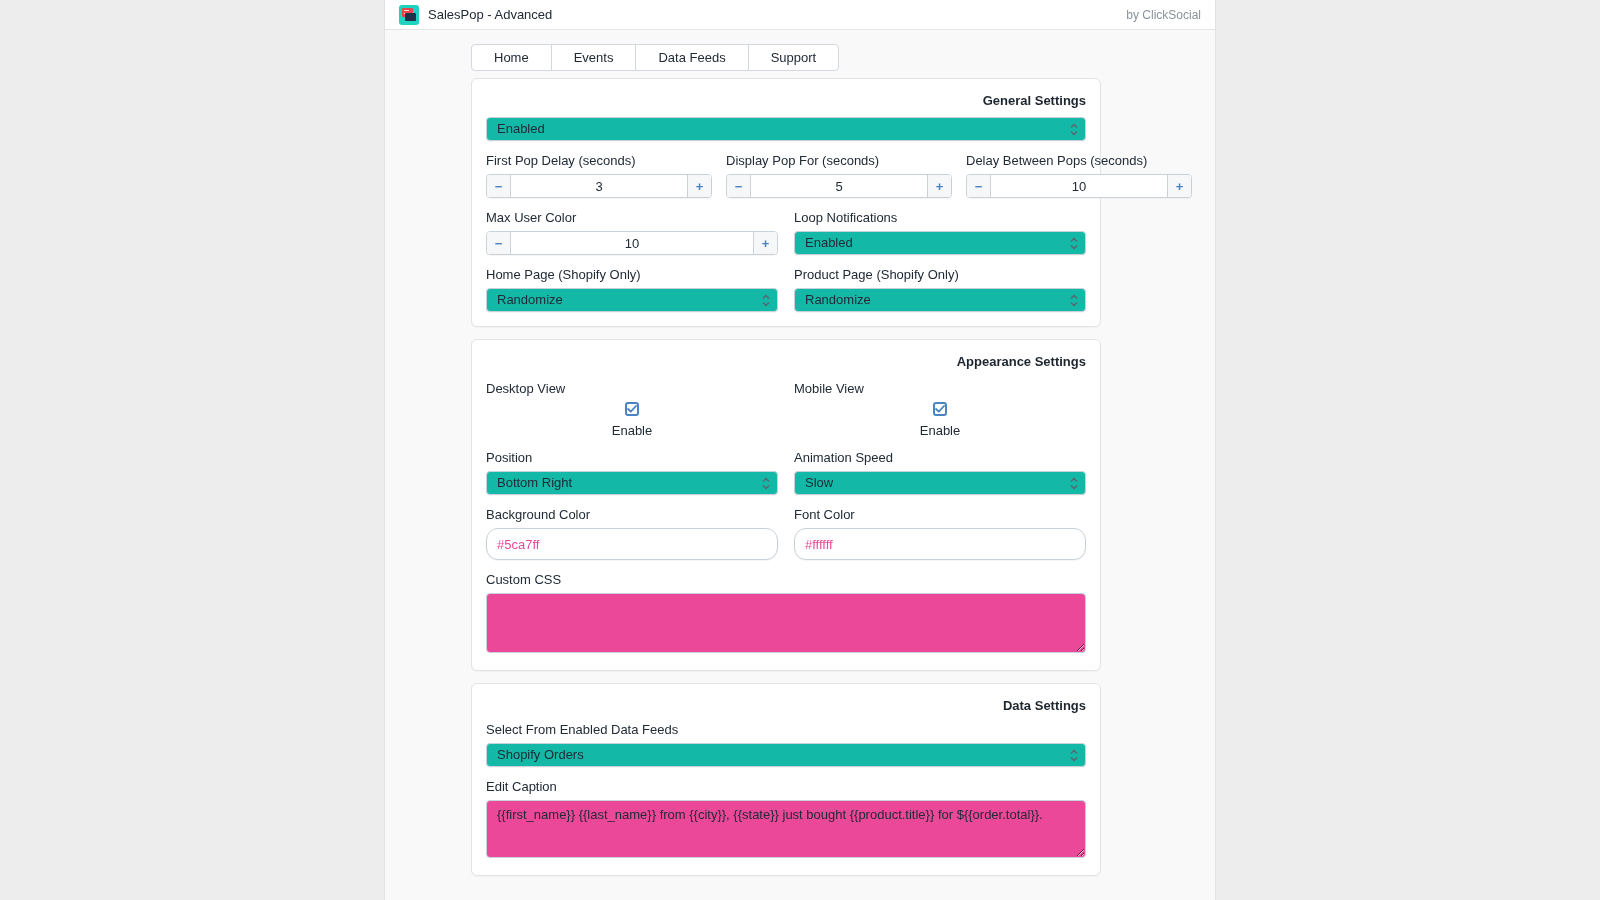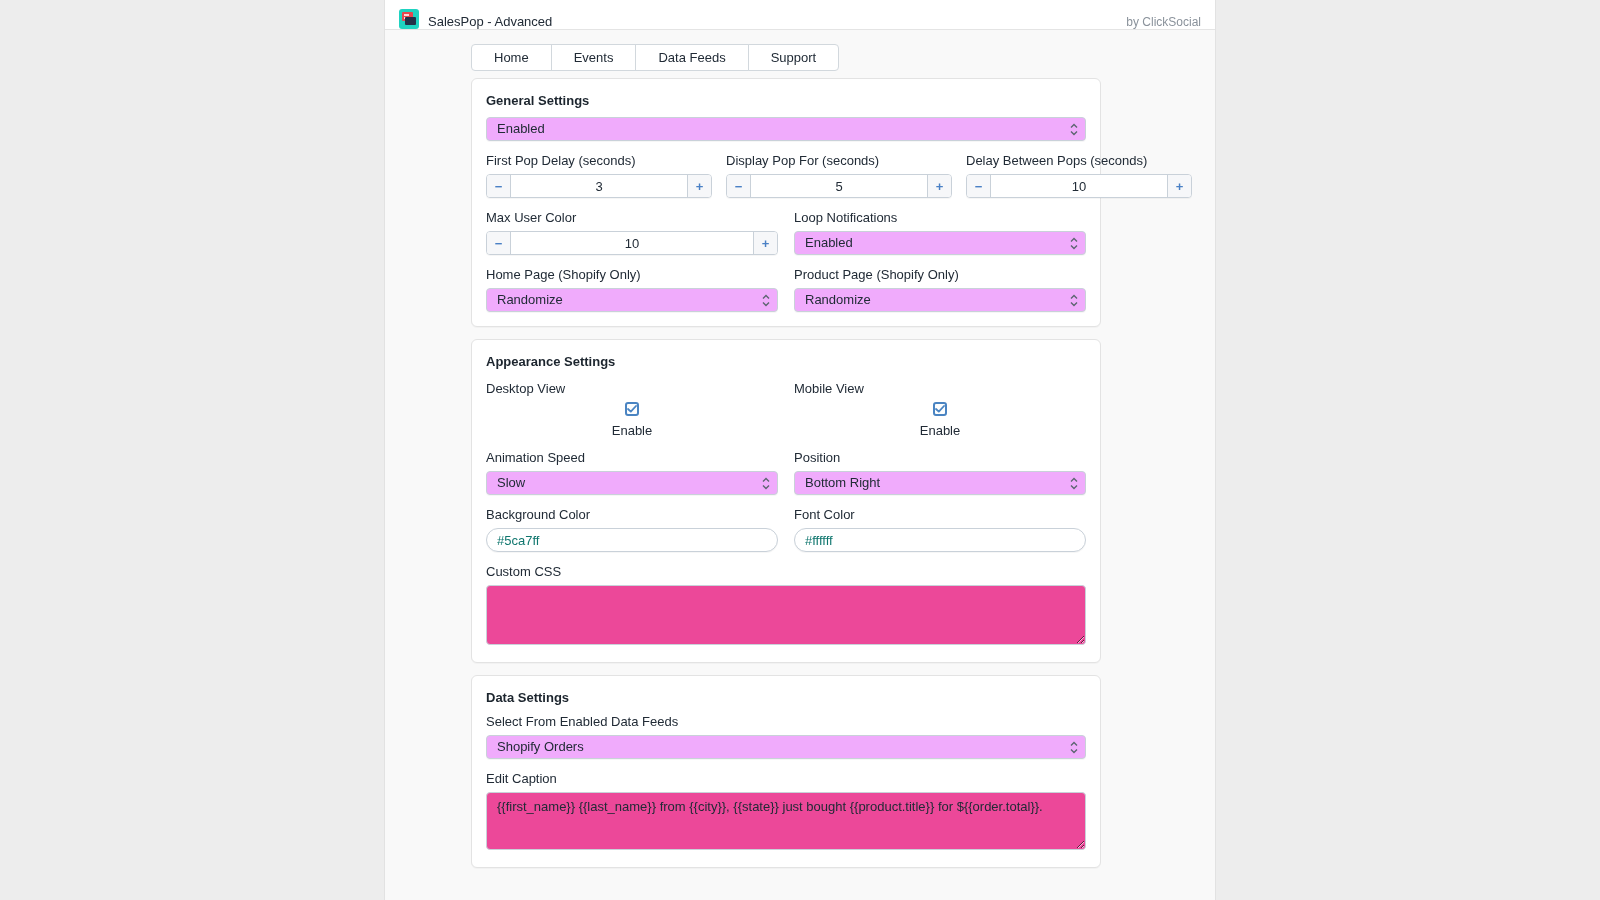--- a/index.html
+++ b/index.html
@@ -11,21 +11,21 @@
   }
   .app-column {
     width:832px; height:900px; margin:0 auto;
     background:#f9f9f9;
     border-left:1px solid #e2e2e2; border-right:1px solid #e2e2e2;
     overflow:hidden;
   }
   
   .topbar {
     height:30px; background:#ffffff; border-bottom:1px solid #e4e4e4;
-    display:flex; align-items:flex-end; padding:0 14px; gap:9px;
+    display:flex; align-items:center; padding:0 14px; gap:9px;
   }
   .logo {
     width:20px; height:20px; border-radius:3px; background:#1fd3c1;
     position:relative; flex:0 0 auto;
   }
   .logo .screen { position:absolute; right:3px; bottom:4px; width:11px; height:8px; background:#233148; border-radius:1px; }
   .logo .popup  { position:absolute; left:3px; top:3px; width:11px; height:9px; background:#e8454e; border-radius:1px; }
   .logo .popup::after { content:""; position:absolute; left:2px; top:2px; width:5px; height:1.5px; background:#ffd7d9; box-shadow:0 3px 0 #ffd7d9; }
   .app-title { font-size:13px; font-weight:500; color:#212b36; }
   .byline { margin-left:auto; font-size:12px; color:#8a929b; }
@@ -40,29 +40,29 @@
     font-size:13px; color:#212b36; margin-left:-1px; cursor:pointer;
   }
   .tab:first-child { border-radius:4px 0 0 4px; margin-left:0; }
   .tab:last-child  { border-radius:0 4px 4px 0; }
 
   .card {
     width:630px; background:#ffffff; border:1px solid #e3e3e3;
     border-radius:6px; padding:14px; margin-bottom:12px;
     box-shadow:0 1px 1px rgba(0,0,0,.03);
   }
-  .section-title { font-size:13px; font-weight:700; color:#1c252e; margin-bottom:9px; }
+  .section-title { font-size:13px; font-weight:700; color:#1c252e; margin-bottom:9px;text-align:right; }
   .field-label { font-size:13px; color:#212b36; margin-bottom:6px; }
   .row { display:grid; gap:14px; margin-top:12px; }
   .row.cols-3 { grid-template-columns:1fr 1fr 1fr; }
   .row.cols-2 { grid-template-columns:1fr 1fr; gap:16px; }
 
   
   .select {
-    position:relative; height:24px; background:#f0abfc;
+    position:relative; height:24px; background:#14b8a6;
     border:1px solid #c9d1d9; border-radius:4px;
     padding:0 24px 0 10px; line-height:22px; font-size:13px; color:#212b36;
     cursor:pointer; white-space:nowrap; overflow:hidden;
     box-shadow:0 1px 0 rgba(22,29,37,.04);
   }
   .select .caret { position:absolute; right:7px; top:5px; width:8px; height:13px; }
   .select .caret svg { display:block; }
 
   
   .stepper {
@@ -86,22 +86,22 @@
   .checkbox {
     width:14px; height:14px; border:2px solid #4a84c2; border-radius:3px;
     background:#fdfefe; display:inline-flex; align-items:center; justify-content:center;
     cursor:pointer; flex:0 0 auto;
   }
   .checkbox svg { display:block; }
   .check-label { font-size:13px; color:#212b36; }
 
   
   .text-input {
-    width:100%; height:24px; border:1px solid #c9d1d9; border-radius:12px;
-    padding:0 10px; font-size:13px; color:#0f766e; background:#fff; outline:none;
+    width:100%; height:32px; border:1px solid #c9d1d9; border-radius:12px;
+    padding:0 10px; font-size:13px; color:#ec4899; background:#fff; outline:none;
     font-family:inherit; box-shadow:0 1px 0 rgba(22,29,37,.04);
   }
   textarea.text-area {
     width:100%; border:1px solid #c9d1d9; border-radius:4px;
     padding:6px 10px; font-size:13px; color:#212b36; background:#ec4899; outline:none;
     font-family:inherit; resize:vertical;
   }
   .css-area { height:60px; }
   .caption-area { height:58px; }
 </style>
@@ -244,35 +244,35 @@
                   <path d="M1 4 L3.8 6.6 L9 1" fill="none" stroke="#4a84c2" stroke-width="1.8" stroke-linecap="round" stroke-linejoin="round"></path>
                 </svg>
             </span>
             <span class="check-label">Enable</span>
           </div>
         </div>
       </div>
 
       <div class="row cols-2">
         <div>
+          <div class="field-label">Position</div>
+          <div class="select">
+            <span>Bottom Right</span>
+            <span class="caret">
+              <svg width="8" height="13" viewBox="0 0 8 13">
+                  <path d="M1 4.5 L4 1.5 L7 4.5" fill="none" stroke="#5c6570" stroke-width="1.4"></path>
+                  <path d="M1 8.5 L4 11.5 L7 8.5" fill="none" stroke="#5c6570" stroke-width="1.4"></path>
+                </svg>
+            </span>
+          </div>
+        </div>
+        <div>
           <div class="field-label">Animation Speed</div>
           <div class="select">
             <span>Slow</span>
-            <span class="caret">
-              <svg width="8" height="13" viewBox="0 0 8 13">
-                  <path d="M1 4.5 L4 1.5 L7 4.5" fill="none" stroke="#5c6570" stroke-width="1.4"></path>
-                  <path d="M1 8.5 L4 11.5 L7 8.5" fill="none" stroke="#5c6570" stroke-width="1.4"></path>
-                </svg>
-            </span>
-          </div>
-        </div>
-        <div>
-          <div class="field-label">Position</div>
-          <div class="select">
-            <span>Bottom Right</span>
             <span class="caret">
               <svg width="8" height="13" viewBox="0 0 8 13">
                   <path d="M1 4.5 L4 1.5 L7 4.5" fill="none" stroke="#5c6570" stroke-width="1.4"></path>
                   <path d="M1 8.5 L4 11.5 L7 8.5" fill="none" stroke="#5c6570" stroke-width="1.4"></path>
                 </svg>
             </span>
           </div>
         </div>
       </div>
 

